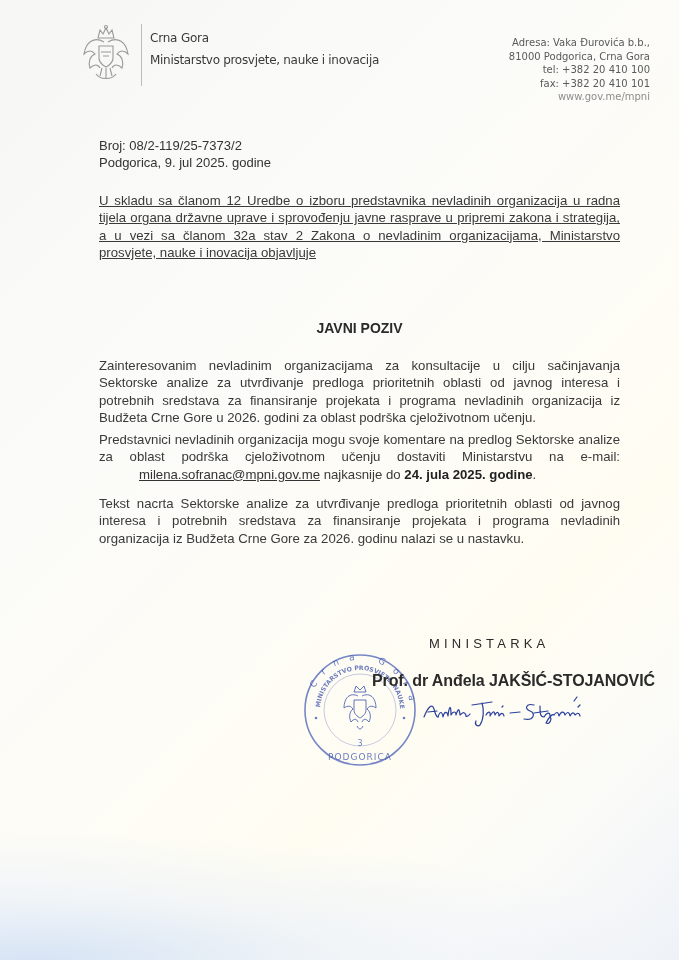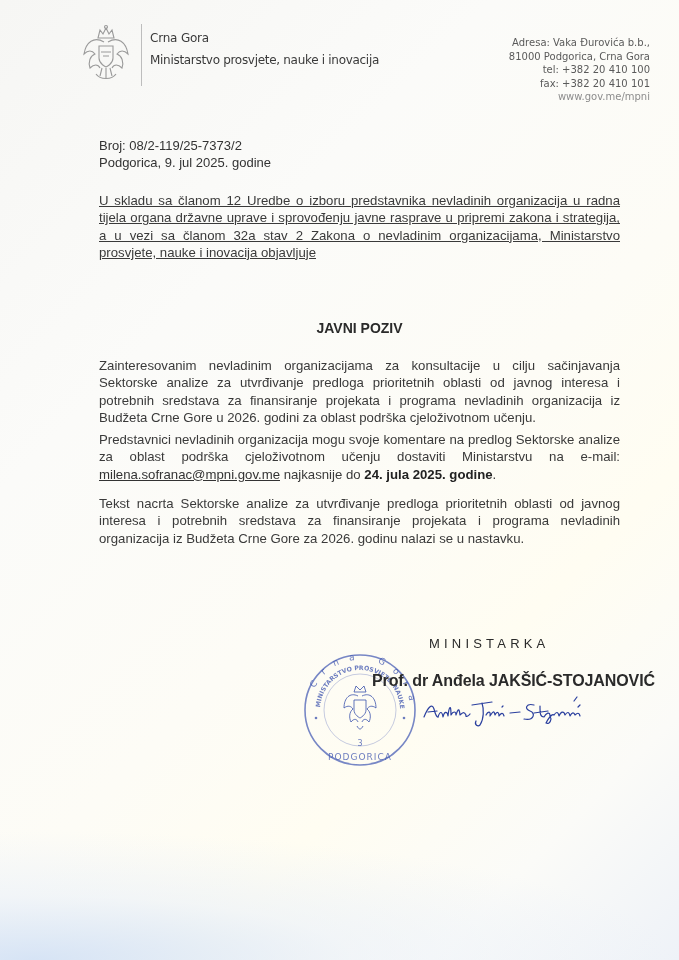--- a/index.html
+++ b/index.html
@@ -90,20 +90,21 @@
       color: #2a2a2a;
       padding-left: 40px;
       box-sizing: border-box;
     }
     .p2 { top: 357px; }
     .p3 { top: 431px; }
     .p4 { top: 495px; }
     .email {
       text-decoration: underline;
       color: #333;
+      margin-left: 40px;
     }
     .bold { font-weight: bold; color: #222; margin-top: 27px; }
 
     
     .role {
       position: absolute;
       left: 429px; top: 636px;
       font-weight: normal;
       font-size: 13px;
       letter-spacing: 4.2px;

